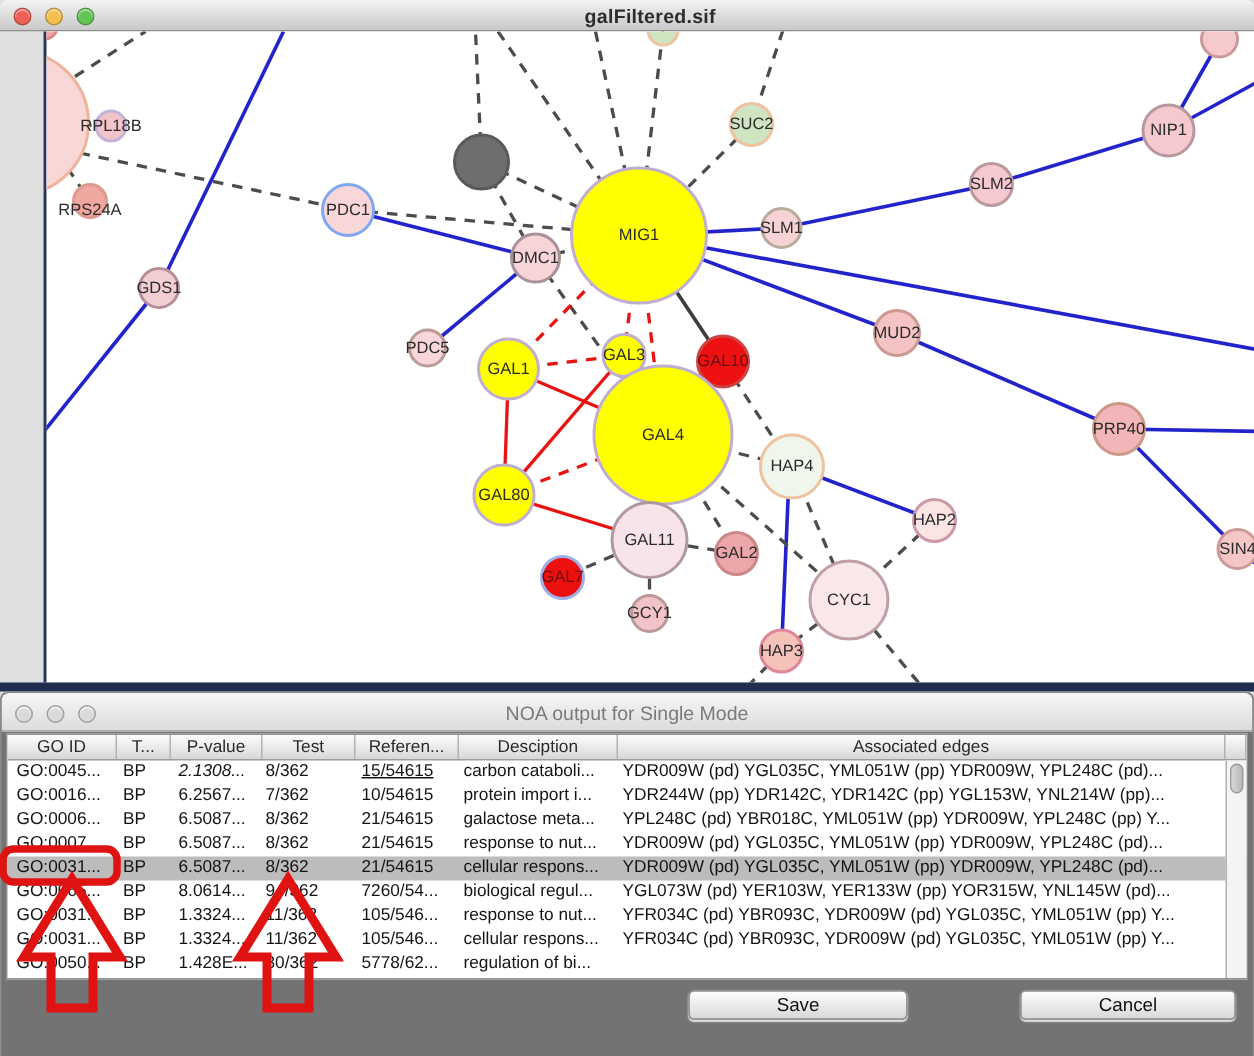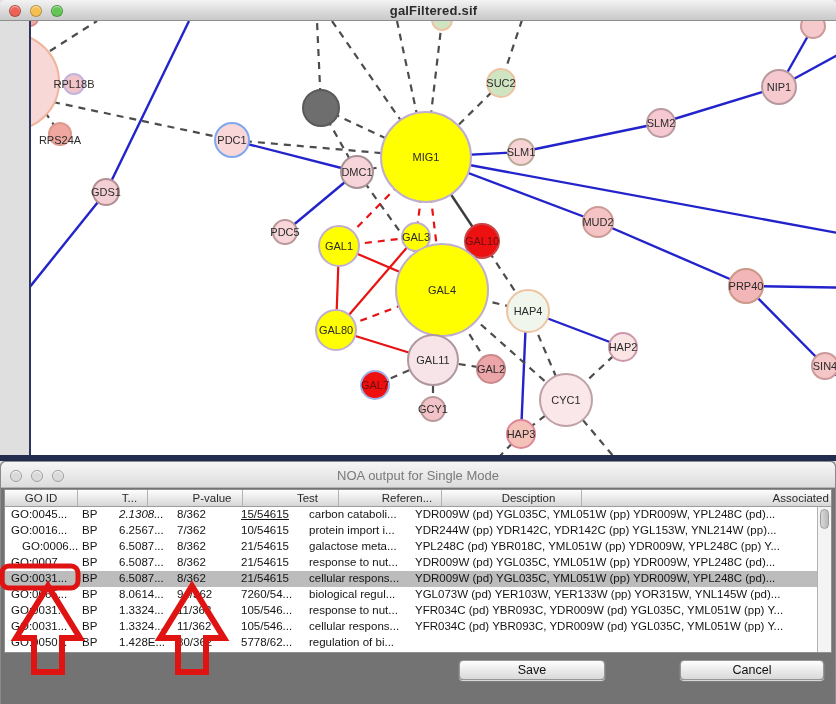--- a/index.html
+++ b/index.html
@@ -32,21 +32,21 @@
                 font-size:13px; font-weight:500; color:#7a7a7a; }
   .noa-lights { position:absolute; left:9px; top:8px; display:flex; gap:9px; }
   .noa-light { width:12px; height:12px; border-radius:50%; background:#dadada;
                border:1px solid #9f9f9f; box-shadow:inset 0 1px 1px #fff; }
 
   
   .table { position:absolute; left:3px; top:27px; width:828px; height:164px;
            background:#ffffff; border:1px solid #8f8f8f; overflow:hidden; }
   .thead { display:flex; height:17px;
            background:linear-gradient(#fdfdfd,#e9e9e9 55%,#d6d6d6);
-           border-bottom:1px solid #9d9d9d;gap:34px; }
+           border-bottom:1px solid #9d9d9d; }
   .th { height:100%; font-size:11.5px; color:#2a2a2a; text-align:center;
         line-height:16px; border-right:1px solid #b2b2b2; overflow:hidden;
         white-space:nowrap; flex:0 0 auto; }
   .tbody { position:relative; }
   .tr { display:flex; height:16px; }
   .tr.sel { background:#bcbcbc; }
   .td { height:16px; font-size:11.5px; color:#141414; line-height:15px;
         overflow:hidden; white-space:nowrap; flex:0 0 auto; }
   .scrollbar { position:absolute; right:0; top:17px; bottom:0; width:14px;
                background:#f4f4f4; border-left:1px solid #b2b2b2; }
@@ -236,21 +236,21 @@
         <div class="tr">
           <div class="td" style="width: 73px; padding-left: 6px;">GO:0016...</div>
           <div class="td" style="width: 36px; padding-left: 4px;">BP</div>
           <div class="td" style="width: 61px; padding-left: 5px;">6.2567...</div>
           <div class="td" style="width: 62px; padding-left: 2px;">7/362</div>
           <div class="td" style="width: 69px; padding-left: 4px;">10/54615</div>
           <div class="td" style="width: 106px; padding-left: 3px;">protein import i...</div>
           <div class="td" style="width: 405px; padding-left: 3px;">YDR244W (pp) YDR142C, YDR142C (pp) YGL153W, YNL214W (pp)...</div>
         </div>
         <div class="tr">
-          <div class="td" style="width: 73px; padding-left: 17px;">GO:0006...</div>
+          <div class="td" style="width: 73px; padding-left: 6px;">GO:0006...</div>
           <div class="td" style="width: 36px; padding-left: 4px;">BP</div>
           <div class="td" style="width: 61px; padding-left: 5px;">6.5087...</div>
           <div class="td" style="width: 62px; padding-left: 2px;">8/362</div>
           <div class="td" style="width: 69px; padding-left: 4px;">21/54615</div>
           <div class="td" style="width: 106px; padding-left: 3px;">galactose meta...</div>
           <div class="td" style="width: 405px; padding-left: 3px;">YPL248C (pd) YBR018C, YML051W (pp) YDR009W, YPL248C (pp) Y...</div>
         </div>
         <div class="tr">
           <div class="td" style="width: 73px; padding-left: 6px;">GO:0007...</div>
           <div class="td" style="width: 36px; padding-left: 4px;">BP</div>

